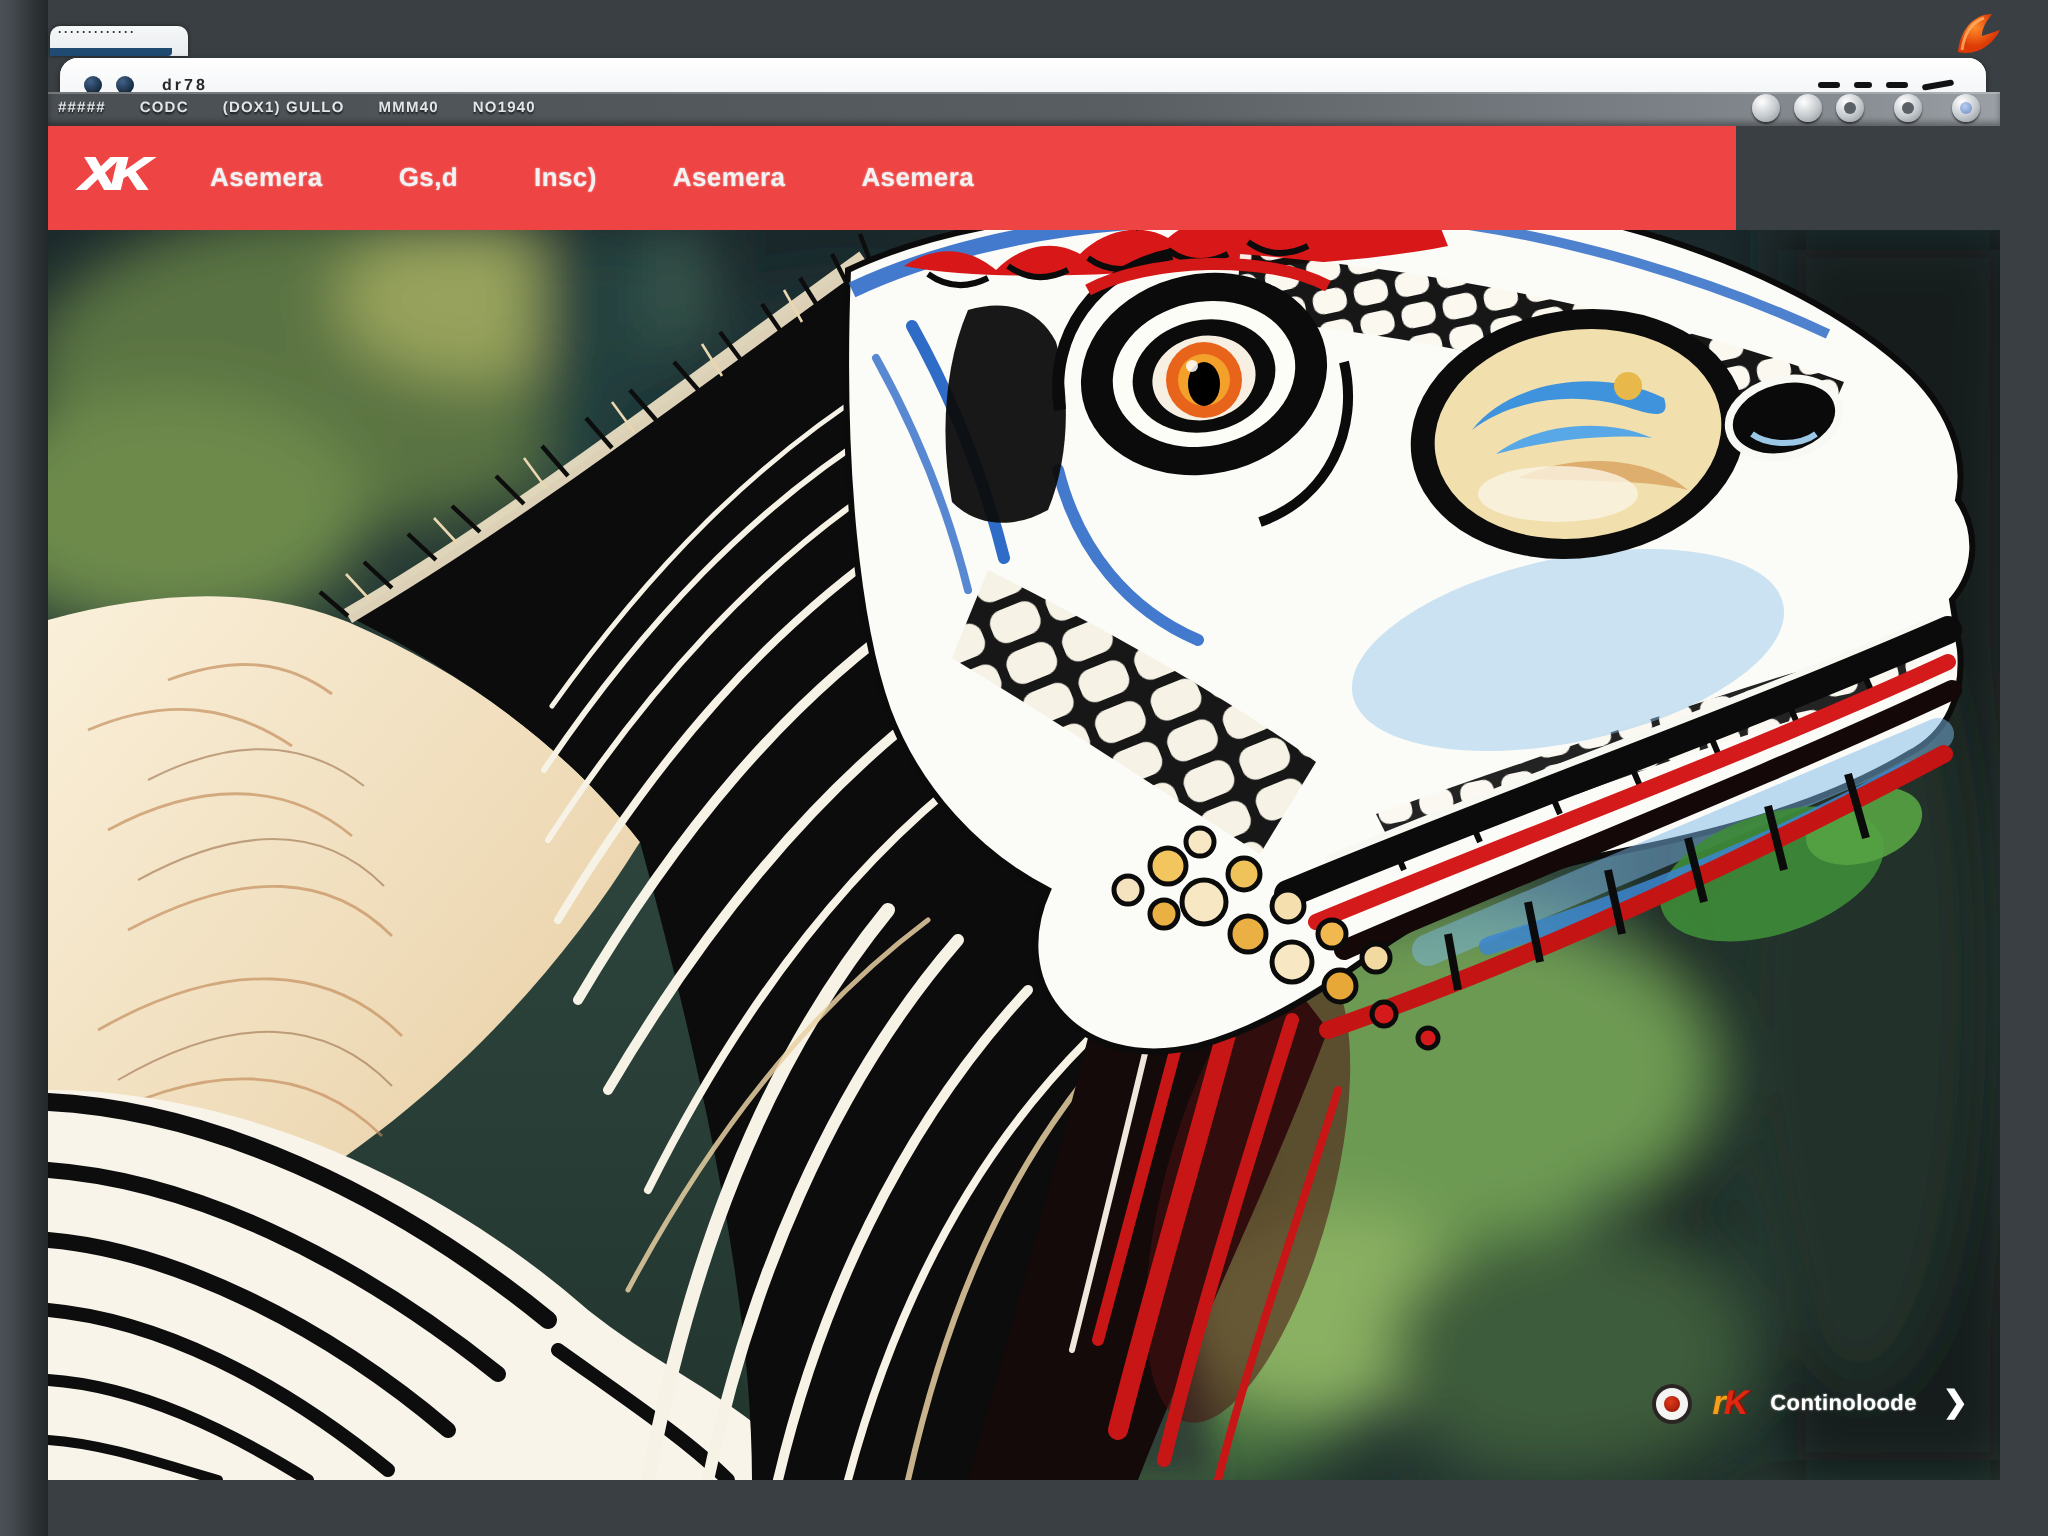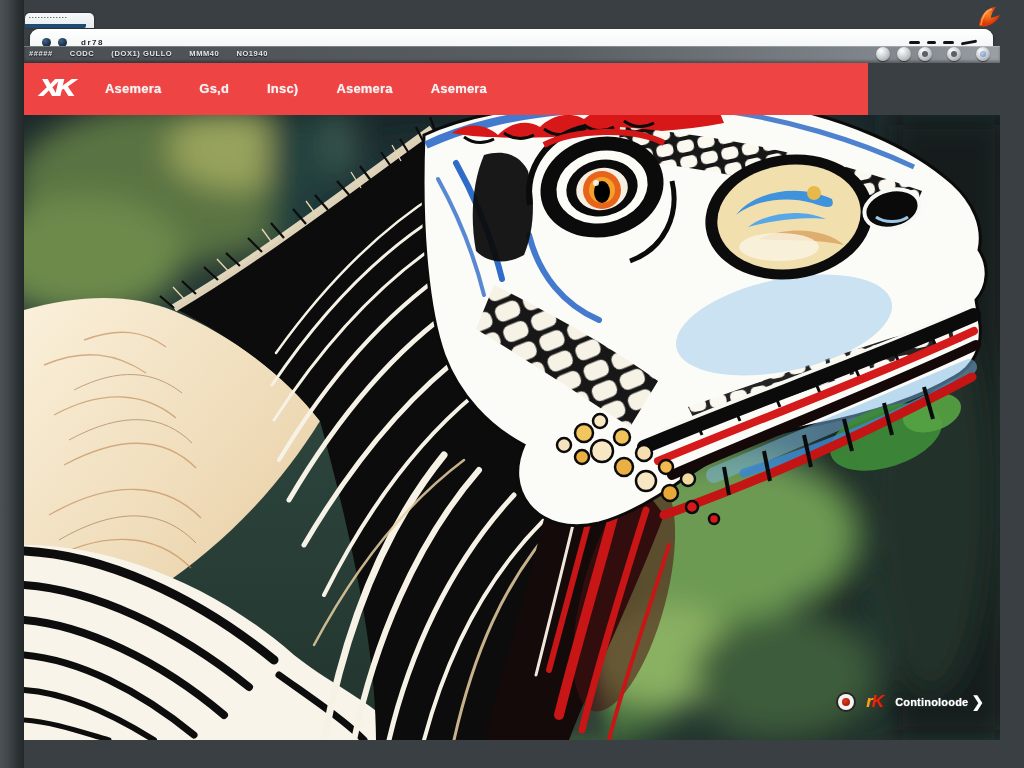--- a/index.html
+++ b/index.html
@@ -64,21 +64,21 @@
 
   
   .hero-footer{position:absolute;right:16px;bottom:30px;display:flex;align-items:center;gap:12px;z-index:5;}
   .target-icon{width:16px;height:16px;border-radius:50%;background:#f4f4f2;position:relative;
     box-shadow:0 0 0 2px #2a2424;}
   .target-icon:after{content:"";position:absolute;left:4px;top:4px;width:8px;height:8px;border-radius:50%;
     background:radial-gradient(circle at 40% 35%,#e23a1a,#8c1208);}
   .brand{font-size:17px;font-weight:bold;font-style:italic;letter-spacing:-1px;line-height:1;}
   .brand .r{color:#f5a018;text-shadow:0 0 1px #c85a00;}
   .brand .k{color:#e02810;text-shadow:1px 0 0 #8c1208;}
-  .cta{display:flex;align-items:center;gap:3px;text-decoration:none;}
+  .cta{display:flex;align-items:center;gap:13px;text-decoration:none;}
   .cta .cta-text{font-size:11px;font-weight:bold;color:#ffffff;letter-spacing:.2px;
     text-shadow:0 0 1px rgba(255,255,255,.8);}
   .cta .arrow{font-size:15px;color:#fff;font-weight:bold;line-height:1;}
 
   
   .cursor-pointer{position:absolute;left:973px;top:2px;width:32px;height:30px;z-index:9;}
 </style>
 </head>
 <body>
 

